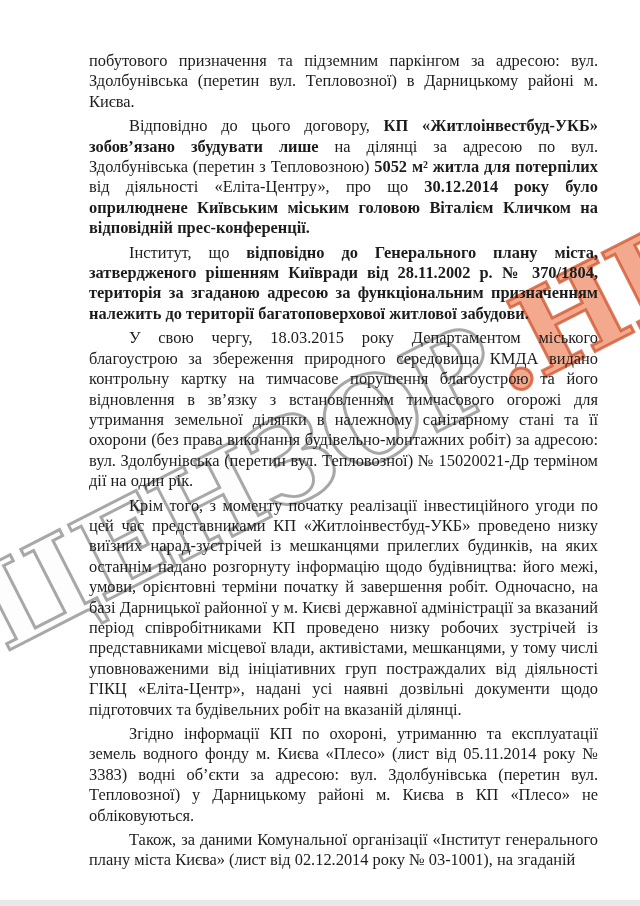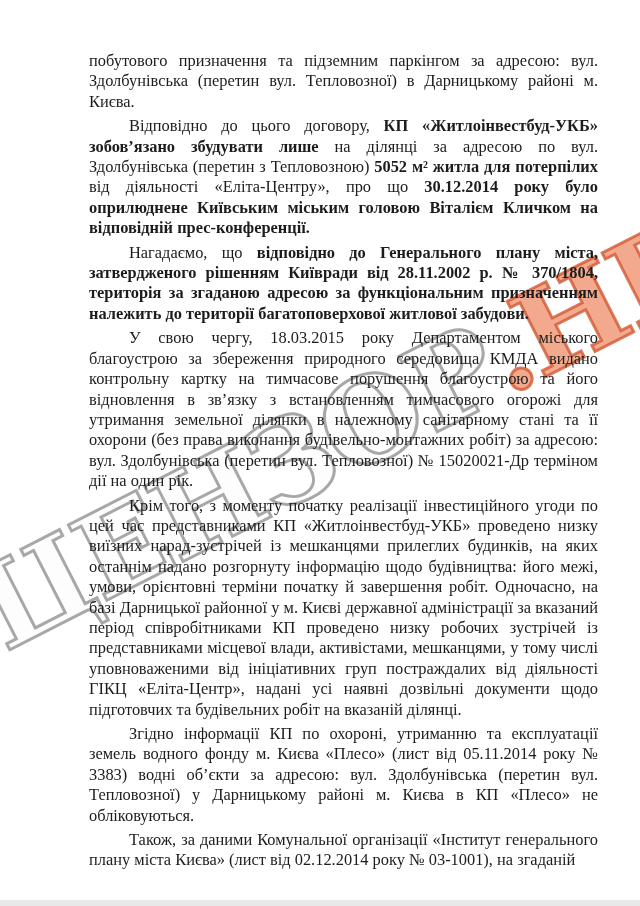--- a/index.html
+++ b/index.html
@@ -68,21 +68,21 @@
 
 <div class="page">
 
   <div class="watermark">
     <span class="wm-white">ЦЕНЗОР</span><span class="wm-orange">.НЕТ</span>
   </div>
 
   <div class="content" id="doc-content">
       <p class="noindent"><span>побутового призначення та підземним паркінгом за адресою: вул. Здолбунівська (перетин вул. Тепловозної) в Дарницькому районі м. Києва.</span></p>
       <p><span>Відповідно до цього договору, </span><span class="b">КП «Житлоінвестбуд-УКБ» зобов’язано збудувати лише </span><span>на ділянці за адресою по вул. Здолбунівська (перетин з Тепловозною) </span><span class="b">5052 м² житла для потерпілих </span><span>від діяльності «Еліта-Центру», про що </span><span class="b">30.12.2014 року було оприлюднене Київським міським головою Віталієм Кличком на відповідній прес-конференції.</span></p>
-      <p><span>Нагадаємо, що </span><span class="b">відповідно до Генерального плану міста, затвердженого рішенням Київради від 28.11.2002 р. № 370/1804, </span><span class="b u">територія за згаданою адресою за функціональним призначенням належить до території багатоповерхової житлової забудови.</span></p>
+      <p><span>Інститут, що </span><span class="b">відповідно до Генерального плану міста, затвердженого рішенням Київради від 28.11.2002 р. № 370/1804, </span><span class="b u">територія за згаданою адресою за функціональним призначенням належить до території багатоповерхової житлової забудови.</span></p>
       <p><span>У свою чергу, 18.03.2015 року Департаментом міського благоустрою за збереження природного середовища КМДА видано контрольну картку на тимчасове порушення благоустрою та його відновлення в зв’язку з встановленням тимчасового огорожі для утримання земельної ділянки в належному санітарному стані та її охорони (без права виконання будівельно-монтажних робіт) за адресою: вул. Здолбунівська (перетин вул. Тепловозної) № 15020021-Др терміном дії на один рік.</span></p>
       <p><span>Крім того, з моменту початку реалізації інвестиційного угоди по цей час представниками КП «Житлоінвестбуд-УКБ» проведено низку виїзних нарад-зустрічей із мешканцями прилеглих будинків, на яких останнім надано розгорнуту інформацію щодо будівництва: його межі, умови, орієнтовні терміни початку й завершення робіт. Одночасно, на базі Дарницької районної у м. Києві державної адміністрації за вказаний період співробітниками КП проведено низку робочих зустрічей із представниками місцевої влади, активістами, мешканцями, у тому числі уповноваженими від ініціативних груп постраждалих від діяльності ГІКЦ «Еліта-Центр», надані усі наявні дозвільні документи щодо підготовчих та будівельних робіт на вказаній ділянці.</span></p>
       <p><span>Згідно інформації КП по охороні, утриманню та експлуатації земель водного фонду м. Києва «Плесо» (лист від 05.11.2014 року № 3383) водні об’єкти за адресою: вул. Здолбунівська (перетин вул. Тепловозної) у Дарницькому районі м. Києва в КП «Плесо» не обліковуються.</span></p>
       <p><span>Також, за даними Комунальної організації «Інститут генерального плану міста Києва» (лист від 02.12.2014 року № 03-1001), на згаданій</span></p>
     </div>
 
   <div class="bottom-edge"></div>
 
 </div>
 

